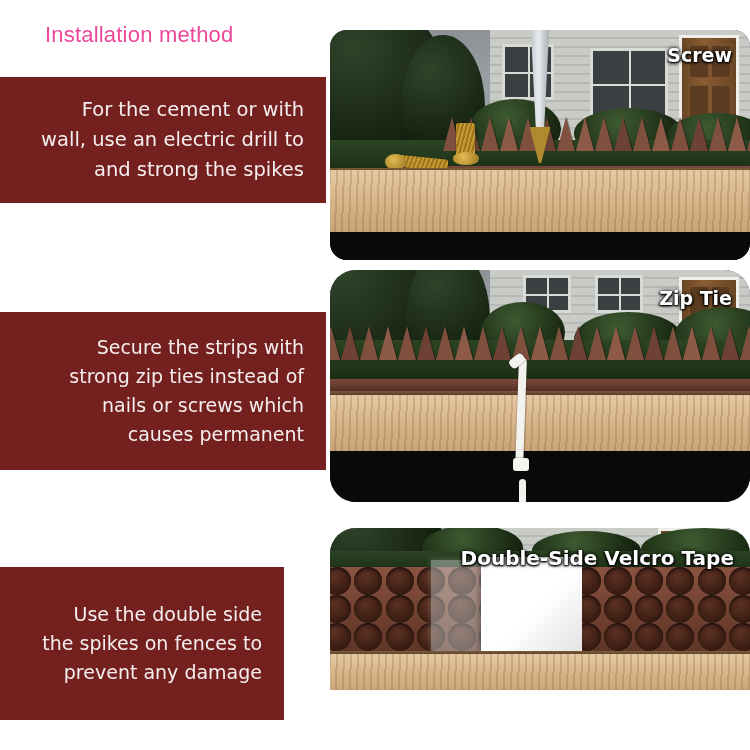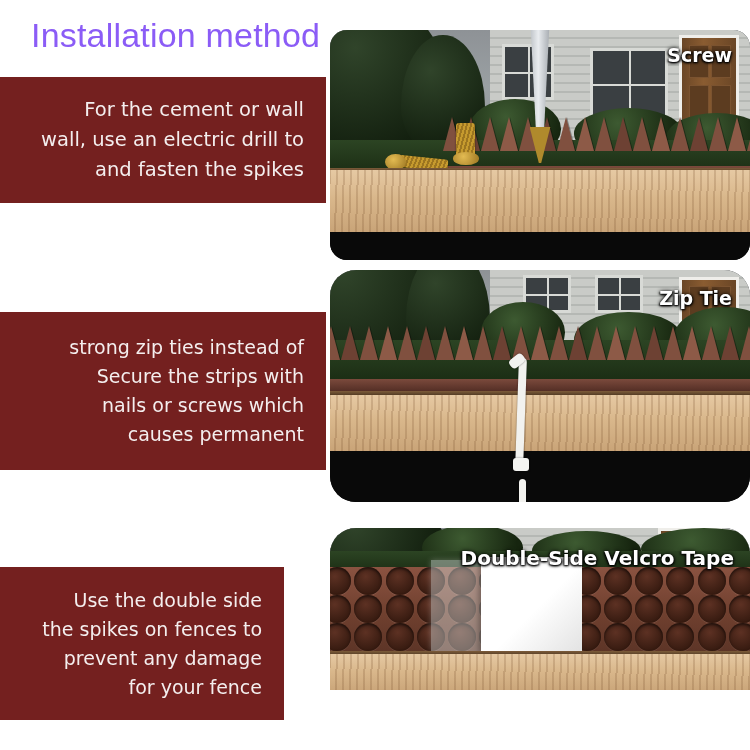--- a/index.html
+++ b/index.html
@@ -1,22 +1,22 @@
 <!DOCTYPE html>
 <html><head>
 <meta charset="utf-8">
 <style>
   html,body{margin:0;padding:0;}
   body{width:750px;height:750px;background:#ffffff;overflow:hidden;
        font-family:"Liberation Sans",sans-serif;}
   #page{position:relative;width:750px;height:750px;background:#fff;}
 
   
-  .title{position:absolute;left:31px;top:14px;font-size:34px;line-height:42px;
-         color:#8b5cf6;font-family:"Liberation Sans",sans-serif;font-weight:400;
+  .title{position:absolute;left:45px;top:14px;font-size:22px;line-height:42px;
+         color:#ec4899;font-family:"Liberation Sans",sans-serif;font-weight:400;
          letter-spacing:.2px;white-space:nowrap;}
 
   
   .bar{position:absolute;left:0;background:#74201f;color:#fff;
        box-sizing:border-box;display:flex;flex-direction:column;
        align-items:flex-end;justify-content:center;
        padding-right:22px;}
   .bar .ln{font-size:19.5px;line-height:30px;text-align:right;white-space:nowrap;
            font-family:"DejaVu Sans",sans-serif;font-weight:400;color:#f4eeee;}
   .bar.b1{top:77px;width:326px;height:126px;}
@@ -127,23 +127,23 @@
   .plabel.l3{right:16px;top:18px;font-size:20px;}
 </style>
 </head>
 <body>
 
 <div id="page">
 
   <div class="title">Installation method</div>
 
   <div class="bar b1">
-    <div class="ln">For the cement or wall</div>
+    <div class="ln">For the cement or with</div>
     <div class="ln">wall, use an electric drill to</div>
-    <div class="ln">and fasten the spikes</div>
+    <div class="ln">and strong the spikes</div>
   </div>
 
   <div class="panel p1">
     <div class="scene">
       <div class="house">
         <div class="siding"></div>
       </div>
       <div class="win" style="left:62%;top:8%;width:17%;height:28%;"></div>
       <div class="win" style="left:41%;top:6%;width:11%;height:22%;"></div>
       <div class="door" style="left:83%;top:2%;width:13%;height:40%;">
@@ -190,22 +190,22 @@
 
       <div class="woodedge" style="top:60%;"></div>
       <div class="wood" style="top:61%;height:27%;"></div>
       <div class="blackbelow" style="top:88%;height:14%;"></div>
 
       <div class="plabel l1">Screw</div>
     </div>
   </div>
 
   <div class="bar b2">
+    <div class="ln">Secure the strips with</div>
     <div class="ln">strong zip ties instead of</div>
-    <div class="ln">Secure the strips with</div>
     <div class="ln">nails or screws which</div>
     <div class="ln">causes permanent</div>
   </div>
 
   <div class="panel p2">
     <div class="scene">
       <div class="house" style="height:40%;">
         <div class="siding"></div>
       </div>
       <div class="win" style="left:46%;top:2%;width:10%;height:14%;"></div>
@@ -260,21 +260,20 @@
       <div class="tie" style="left:45%;top:90%;width:7px;height:12%;"></div>
 
       <div class="plabel l2">Zip Tie</div>
     </div>
   </div>
 
   <div class="bar b3">
     <div class="ln">Use the double side</div>
     <div class="ln">the spikes on fences to</div>
     <div class="ln">prevent any damage</div>
-    <div class="ln">for your fence</div>
   </div>
 
   <div class="panel p3">
     <div class="scene">
       <div class="house" style="height:26%;">
         <div class="siding"></div>
       </div>
       <div class="door" style="left:78%;top:0%;width:14%;height:12%;"></div>
       <div class="tree" style="left:-6%;top:-16%;width:34%;height:48%;"></div>
       <div class="shrub" style="left:22%;top:-2%;width:24%;height:28%;"></div>

